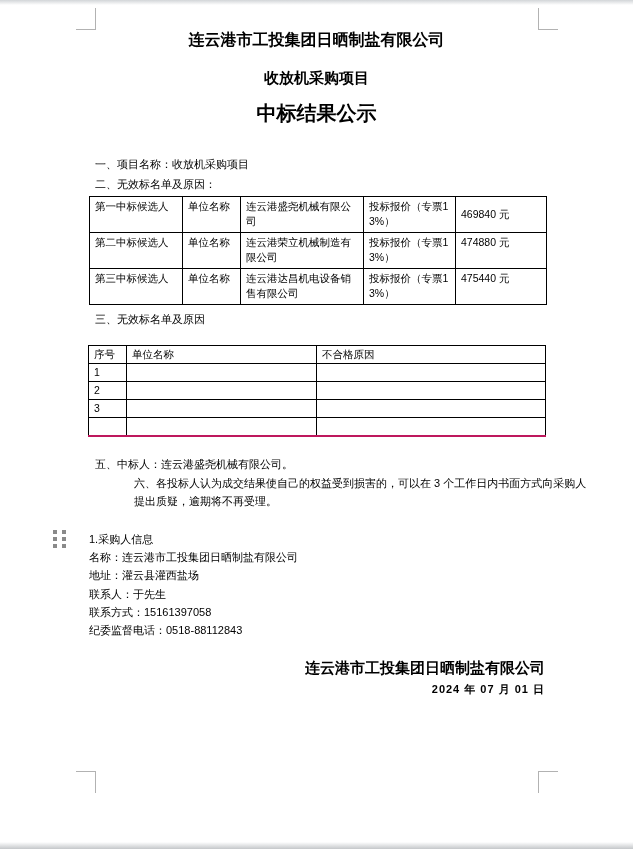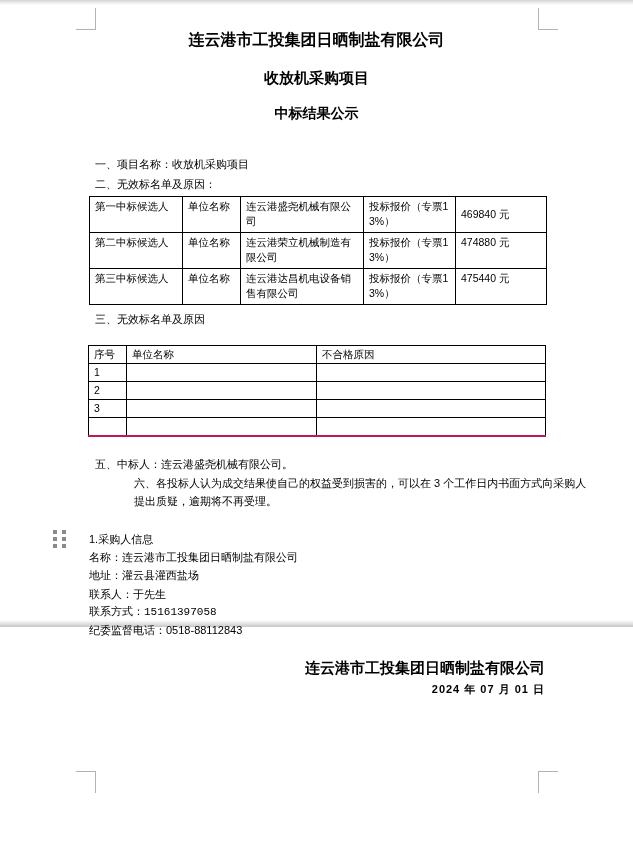--- a/index.html
+++ b/index.html
@@ -3,51 +3,51 @@
 <meta charset="utf-8">
 <style>
   html,body{margin:0;padding:0;}
   body{
     width:633px;height:849px;
     background:#ffffff;
     font-family:"Liberation Sans","DejaVu Sans",sans-serif;
     color:#000;
     overflow:hidden;
   }
-  .page{position:relative;width:633px;height:627px;background:#fff;border-radius:32px;}
+  .page{position:relative;width:633px;height:849px;background:#fff;border-radius:32px;}
   .edge-top{position:absolute;left:0;top:0;width:633px;height:5px;
     background:linear-gradient(#d2d5d8,#ffffff);}
   .edge-bottom{position:absolute;left:0;bottom:0;width:633px;height:7px;
     background:linear-gradient(#ffffff,#c4c7ca);}
   
   .cmark{position:absolute;width:19px;height:21px;}
   .cmark.tl{left:76px;top:8px;border-right:1px solid #b2b2b2;border-bottom:1px solid #b2b2b2;}
   .cmark.tr{left:538px;top:8px;border-left:1px solid #b2b2b2;border-bottom:1px solid #b2b2b2;}
   .cmark.bl{left:76px;top:771px;border-right:1px solid #b2b2b2;border-top:1px solid #b2b2b2;}
   .cmark.br{left:538px;top:771px;border-left:1px solid #b2b2b2;border-top:1px solid #b2b2b2;}
 
   .title{position:absolute;left:0;width:633px;text-align:center;
     font-weight:bold;font-size:16px;line-height:18px;margin:0;}
   .t1{top:31px;}
   .t2{top:69px;font-size:15px;}
-  .t3{top:104px;font-size:14px;}
+  .t3{top:104px;font-size:20px;}
 
   .body-text{position:absolute;left:95px;width:452px;font-size:11px;
     line-height:18px;margin:0;}
   .pos-s1{top:155px;}
   .pos-s2{top:175px;}
   .pos-s3{top:310px;}
   .pos-s5{top:455px;}
   .pos-s6{top:474px;left:89px;width:460px;margin-left:45px;}
   .pos-s7{top:511px;}
   .pos-info{top:530px;left:89px;}
   .pos-name{top:548px;left:89px;}
   .pos-addr{top:566px;left:89px;}
   .pos-person{top:585px;left:89px;}
-  .pos-phone{top:603px;left:89px;font-family:Liberation Mono, monospace;}
+  .pos-phone{top:603px;left:89px;}
   .pos-super{top:621px;left:89px;}
 
   table{border-collapse:collapse;table-layout:fixed;position:absolute;}
   td,th{border:1px solid #000;font-size:10.5px;font-weight:normal;
     text-align:left;padding:2px 5px;vertical-align:top;line-height:15px;
     overflow:hidden;word-break:break-all;}
   .bid-table{left:89px;top:196px;width:457px;}
   .bid-table td{height:31px;}
   .bid-table .price-mid{vertical-align:middle;}
   .invalid-table{left:88px;top:345px;width:457px;border-bottom:2px solid #be185d;}

